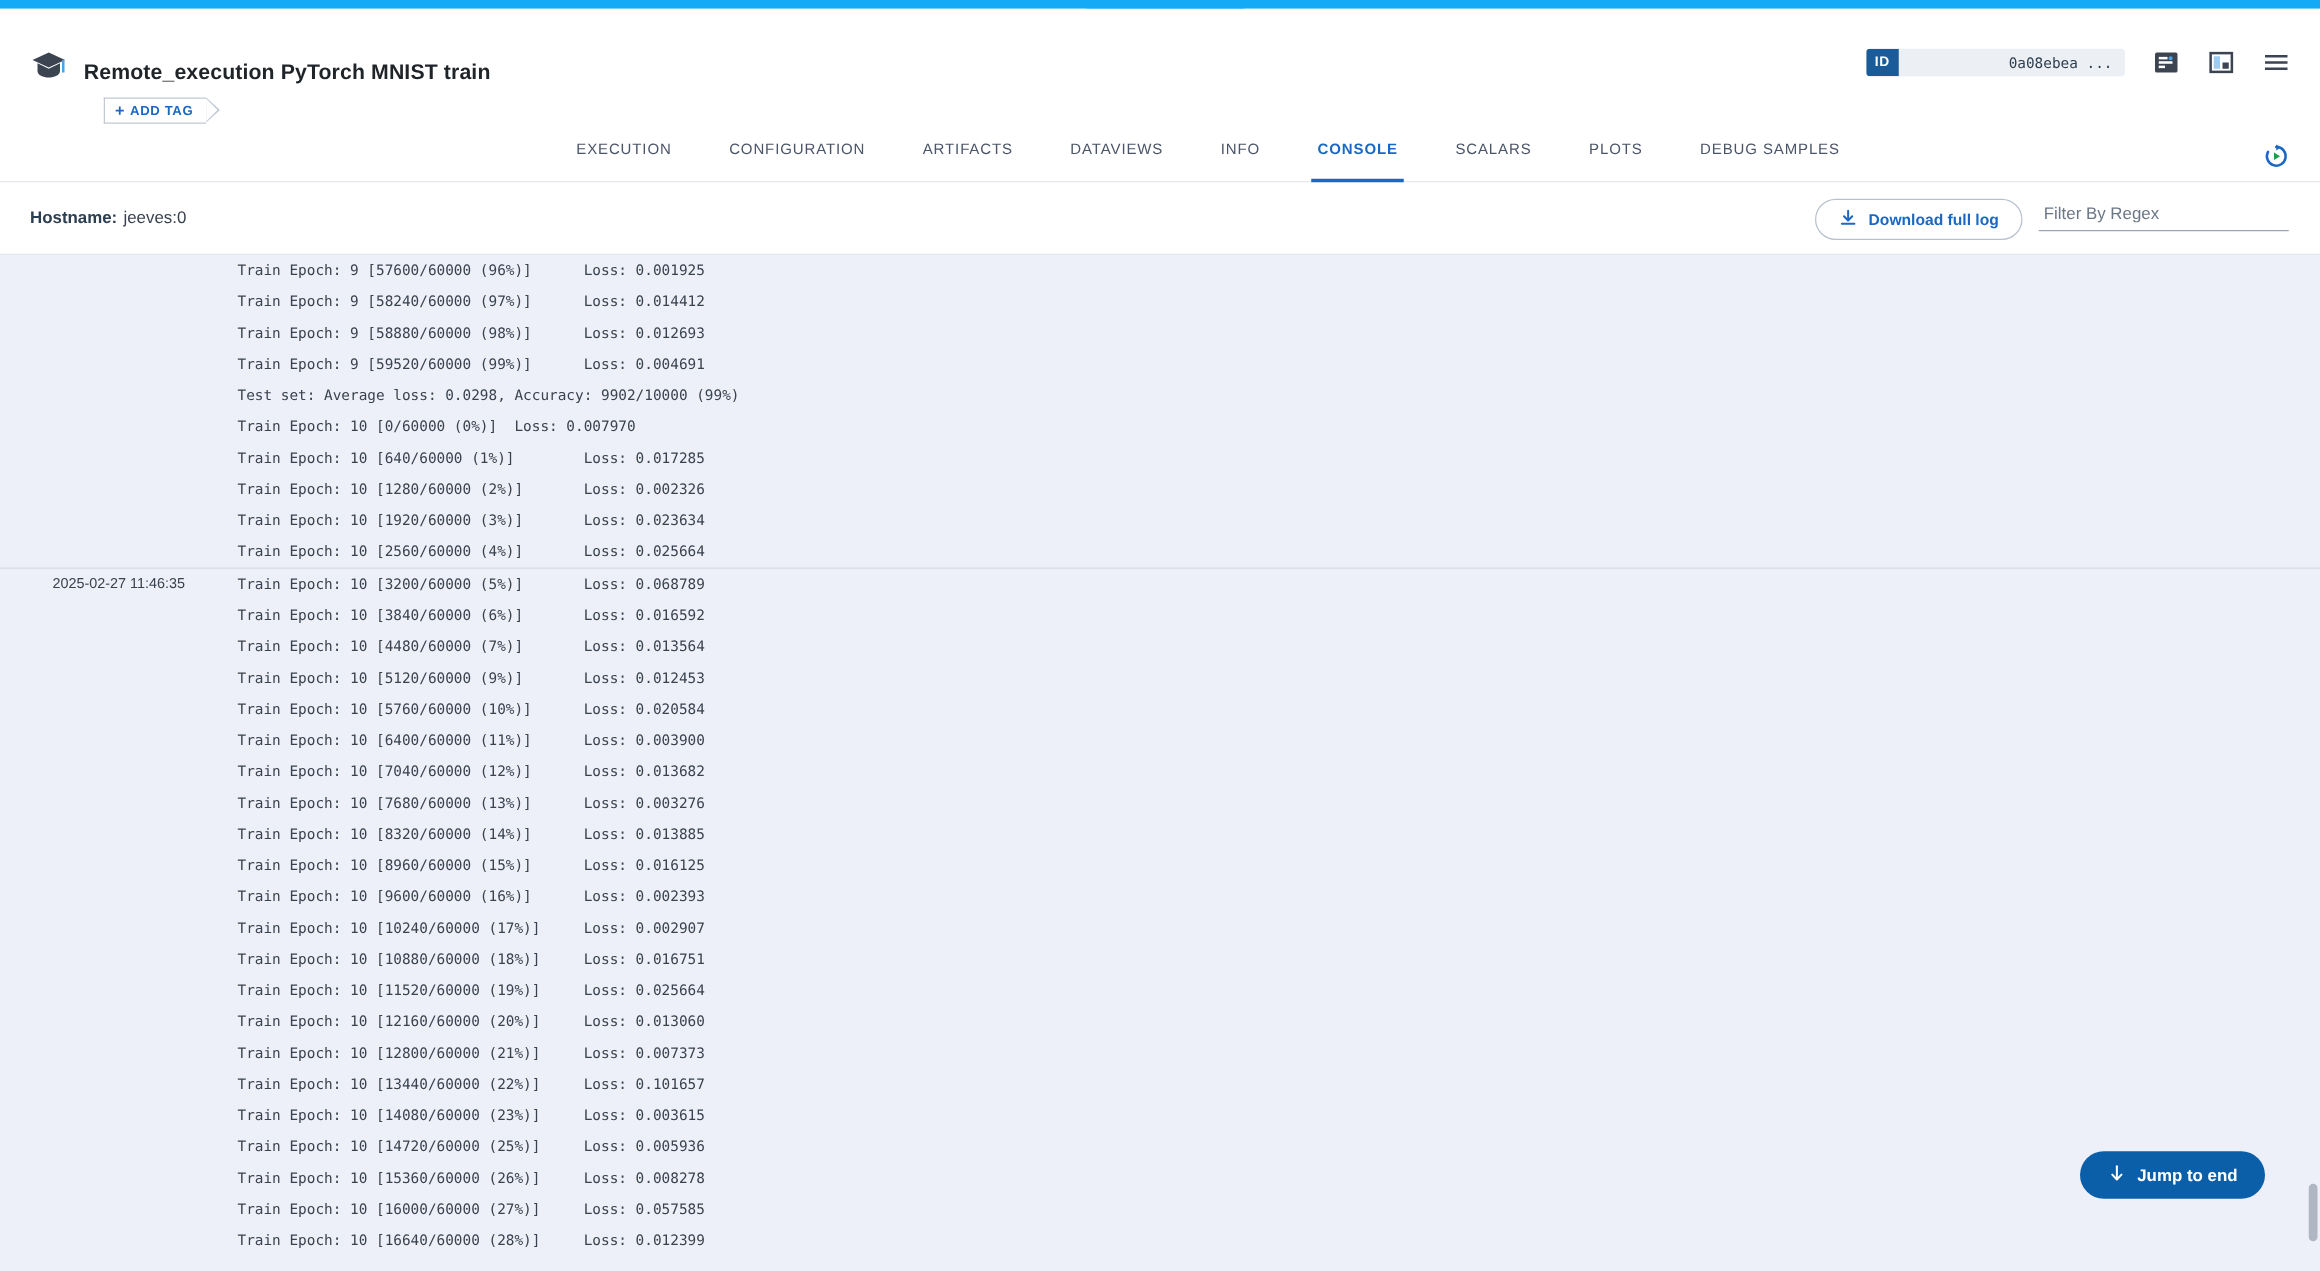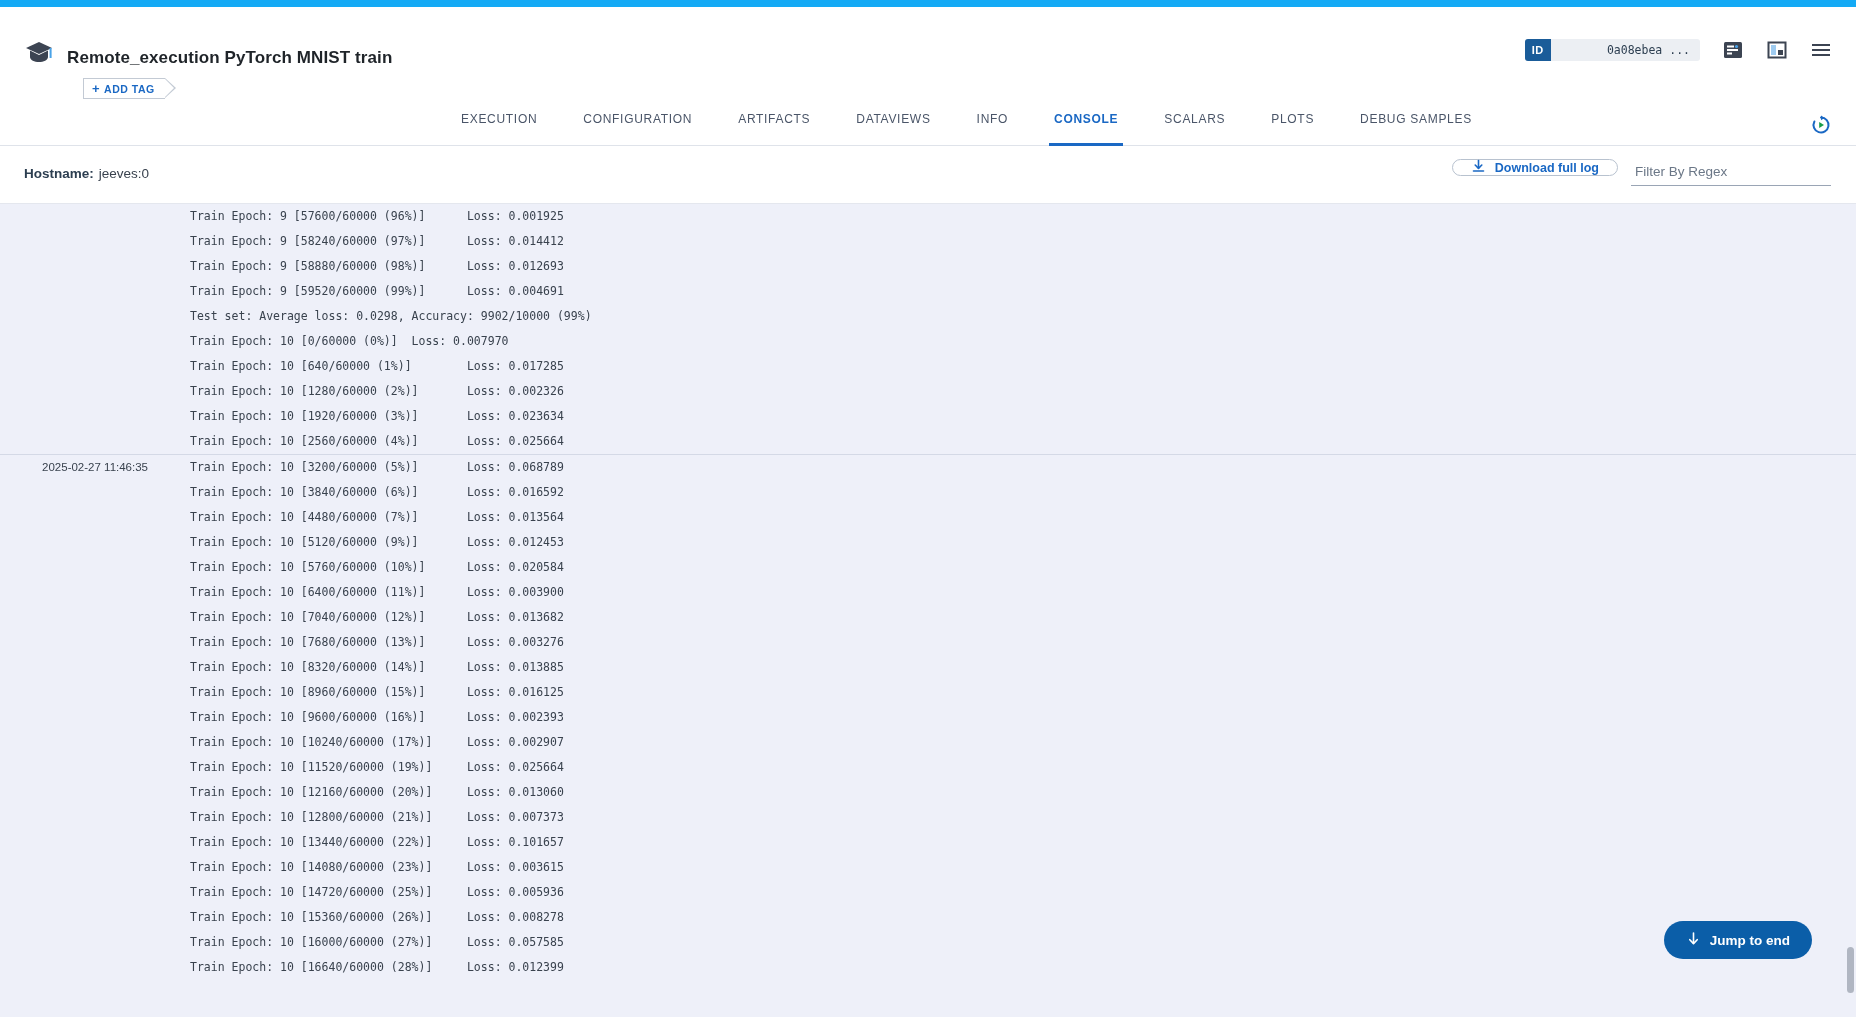--- a/index.html
+++ b/index.html
@@ -67,20 +67,21 @@
   
   .hdr-right {
     position: absolute; right: 24px; top: 32px;
     display: flex; align-items: center; gap: 22px;
   }
   .id-chip {
     display: flex; align-items: center; height: 22px;
     border-radius: 3px; overflow: hidden;
     background: #eceff3;
     cursor: pointer;
+    gap: 32px;
   }
   .id-chip .k {
     background: #1a5c99; color: #fff;
     font-size: 11px; font-weight: bold; letter-spacing: .6px;
     padding: 0 7px; height: 22px; display: flex; align-items: center;
   }
   .id-chip .v {
     color: #2c3e50; font-size: 11.5px;
     font-family: "DejaVu Sans Mono", monospace;
     padding: 0 10px 0 9px;
@@ -120,21 +121,21 @@
   }
   .hostname {
     position: absolute; left: 24px; top: 20px;
     font-size: 13.5px; color: #2c3e50;
   }
   .hostname b { font-weight: bold; }
   .hostname span.val { font-weight: normal; margin-left: 5px; color: #39424e; }
 
   .dl-btn {
     position: absolute; right: 238px; top: 13px;
-    height: 17px; padding: 0 18px;
+    height: 33px; padding: 0 18px;
     border: 1px solid #b8c2cf; border-radius: 17px;
     background: #ffffff; color: #1a68c4;
     font-size: 12.5px; font-weight: bold;
     display: flex; align-items: center; gap: 9px;
     cursor: pointer;
   }
   .filter-wrap {
     position: absolute; right: 25px; top: 16px;
     width: 200px; border-bottom: 1px solid #9aa5b5;
   }
@@ -381,20 +382,24 @@
           <div class="log-row">
             <div class="ts"></div>
             <div class="msg">Train Epoch: 10 [9600/60000 (16%)]      Loss: 0.002393</div>
           </div>
           <div class="log-row">
             <div class="ts"></div>
             <div class="msg">Train Epoch: 10 [10240/60000 (17%)]     Loss: 0.002907</div>
           </div>
           <div class="log-row">
             <div class="ts"></div>
+            <div class="msg">Train Epoch: 10 [10880/60000 (18%)]     Loss: 0.016751</div>
+          </div>
+          <div class="log-row">
+            <div class="ts"></div>
             <div class="msg">Train Epoch: 10 [11520/60000 (19%)]     Loss: 0.025664</div>
           </div>
           <div class="log-row">
             <div class="ts"></div>
             <div class="msg">Train Epoch: 10 [12160/60000 (20%)]     Loss: 0.013060</div>
           </div>
           <div class="log-row">
             <div class="ts"></div>
             <div class="msg">Train Epoch: 10 [12800/60000 (21%)]     Loss: 0.007373</div>
           </div>

